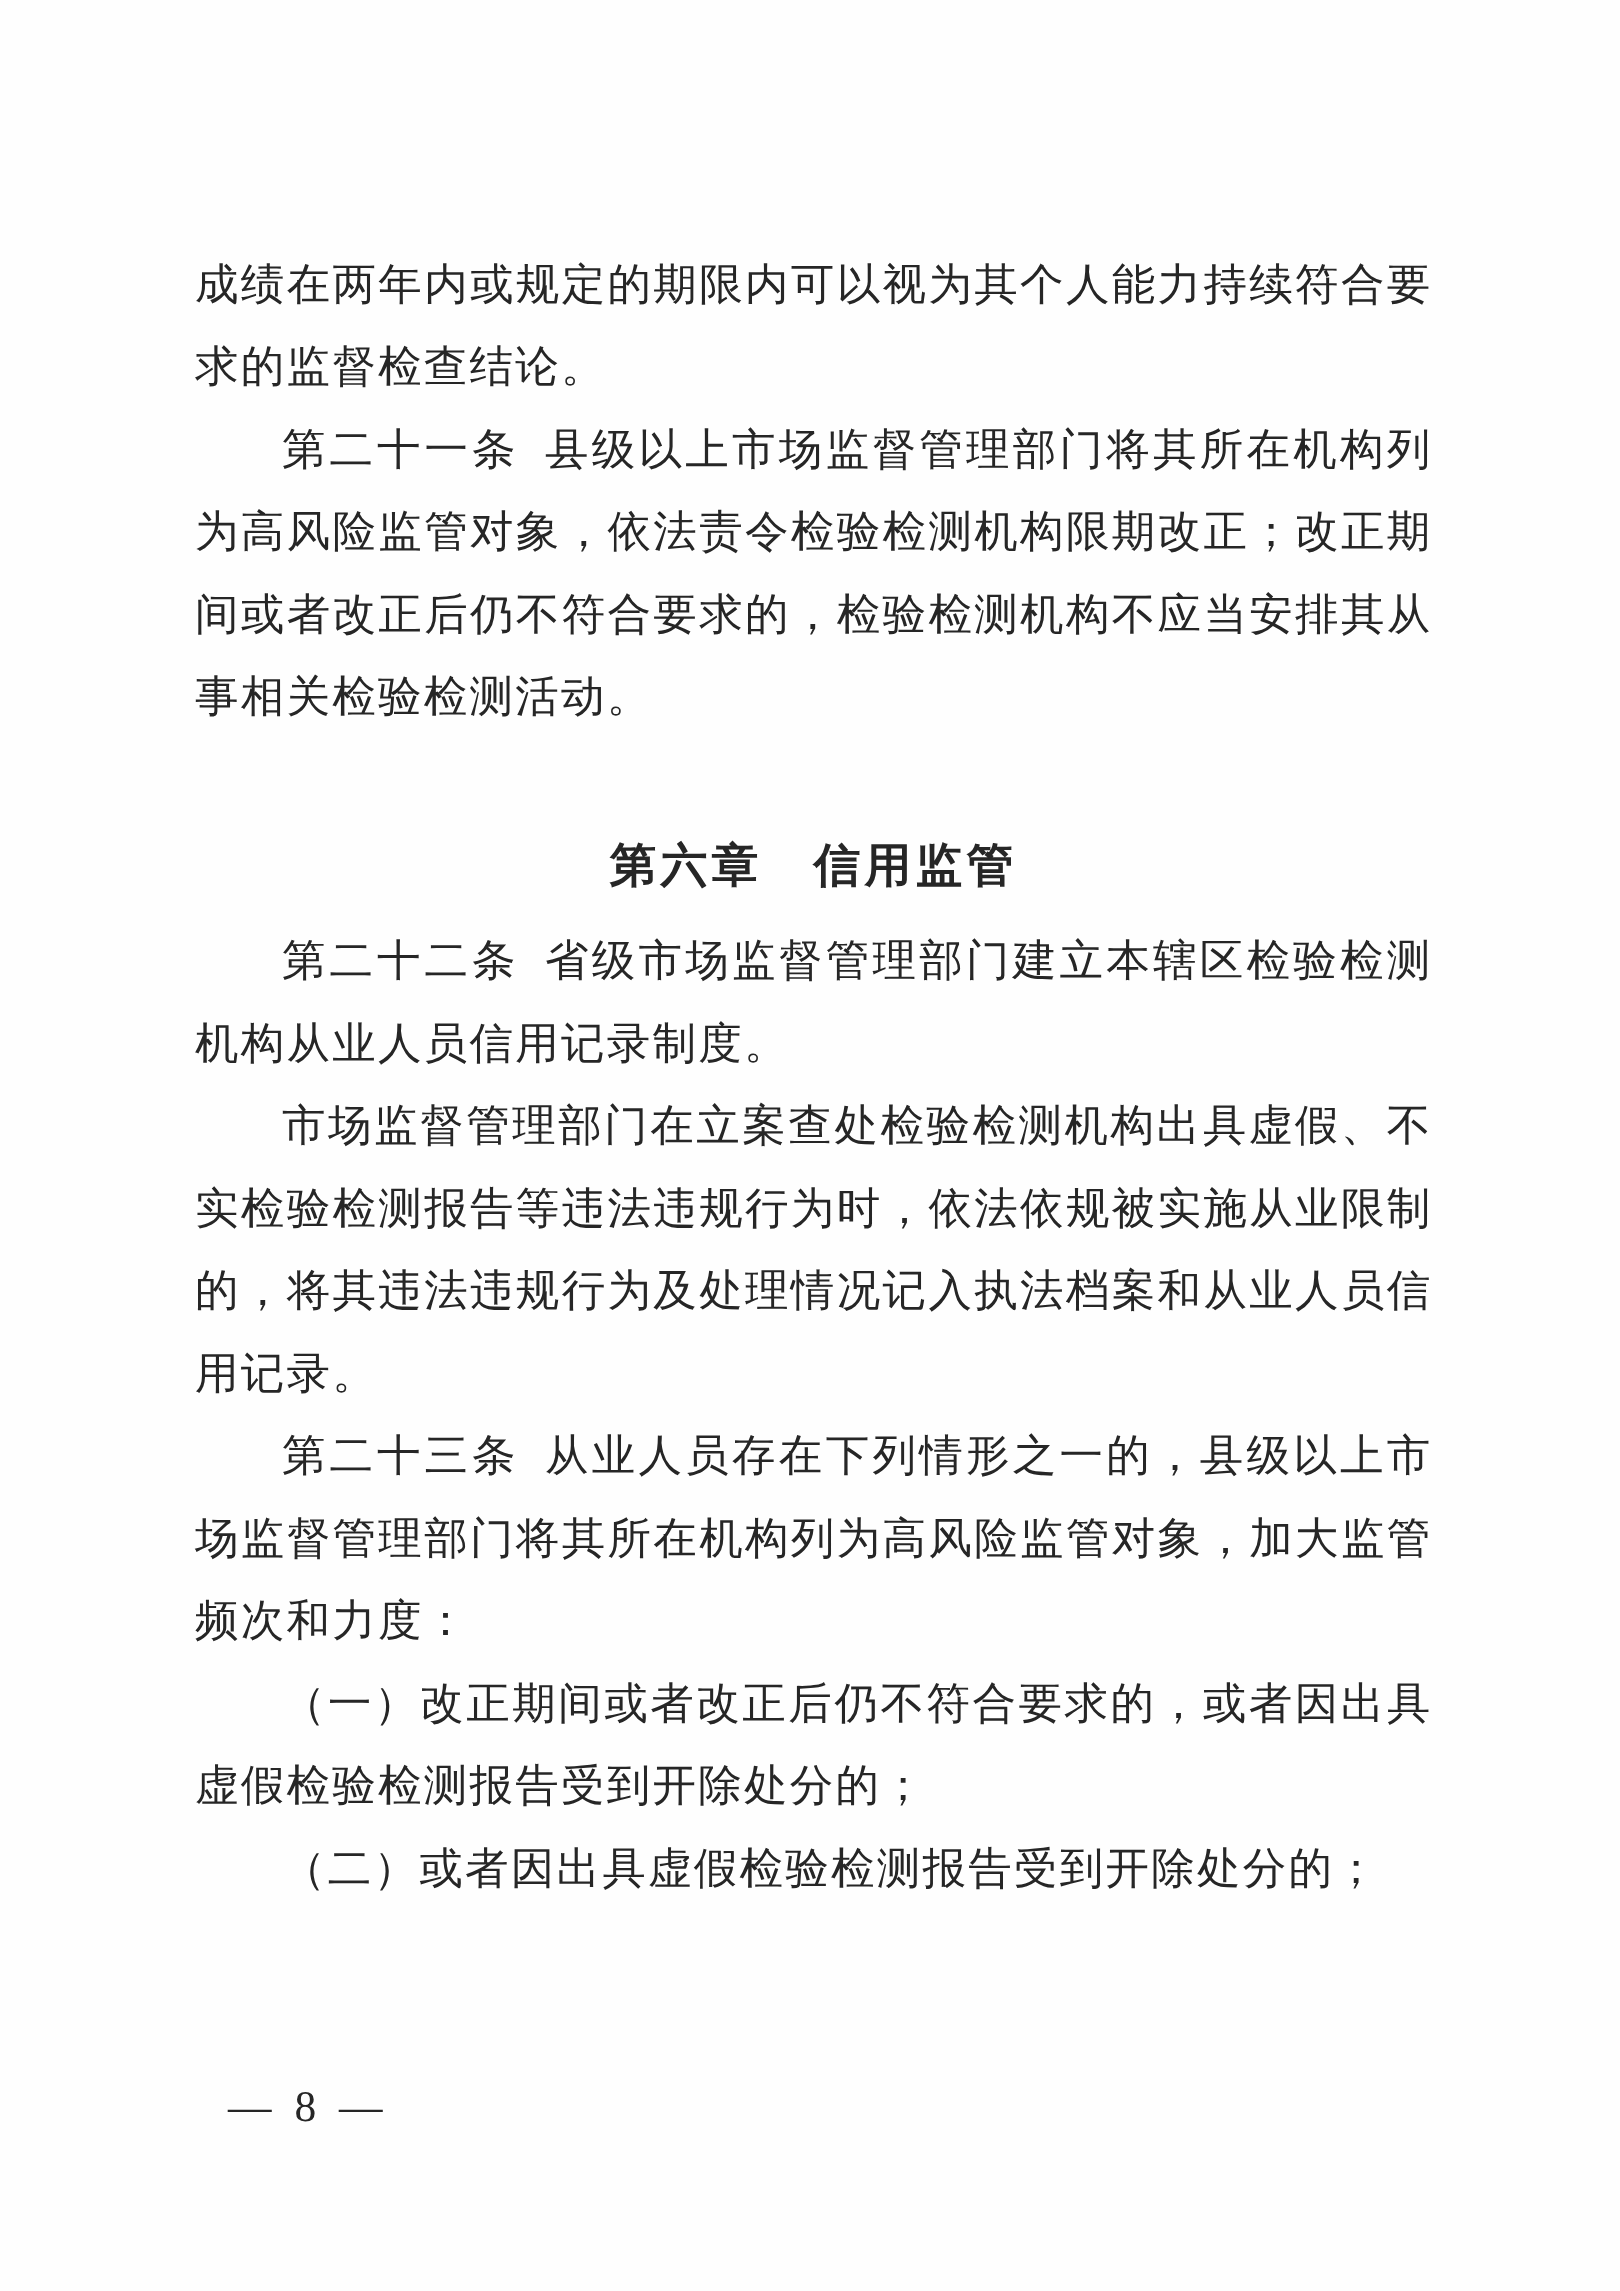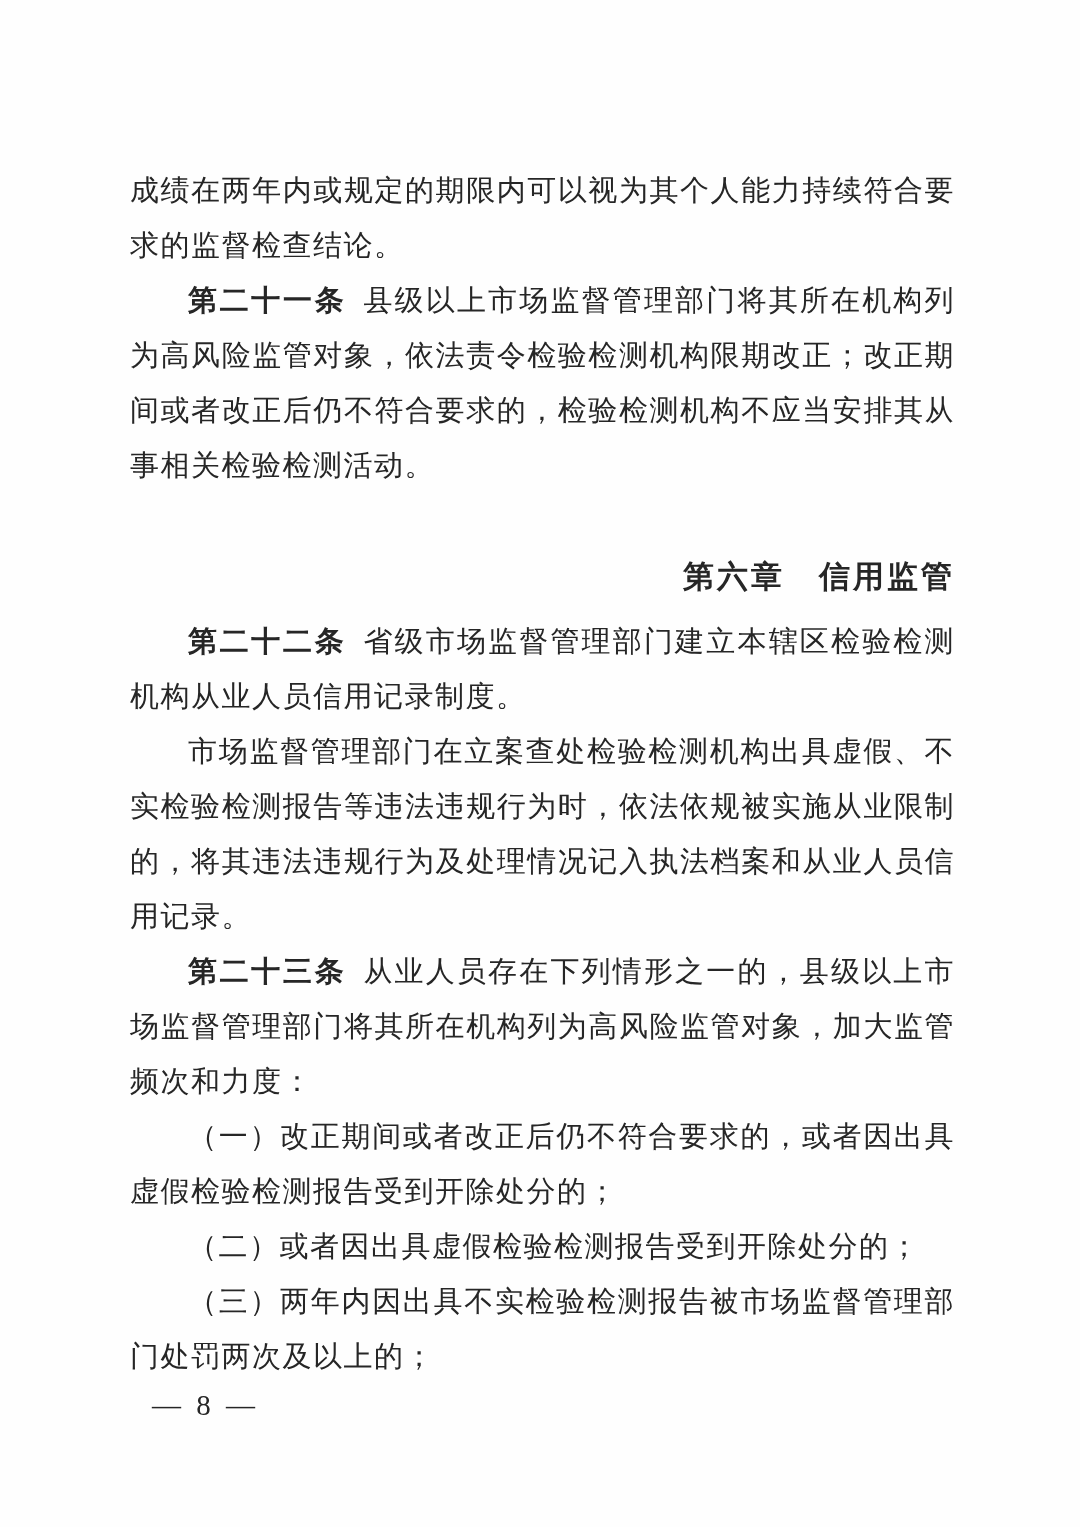--- a/index.html
+++ b/index.html
@@ -29,32 +29,32 @@
     letter-spacing: 1.5px;
     text-align: justify;
     text-justify: inter-ideograph;
     word-break: break-all;
   }
   .indent {
     text-indent: 58px;
   }
   .article-label {
     font-family: "Liberation Sans", sans-serif;
-    font-weight: 700;
+    font-weight: 400;
     margin-right: 17px;
     letter-spacing: 2px;
   }
   .chapter-heading {
     margin: 56px 0 10px 0;
     font-family: "Liberation Sans", sans-serif;
     font-weight: 700;
     font-size: 31px;
     line-height: 55px;
     letter-spacing: 3px;
-    text-align: right;
+    text-align: center;
   }
   .page-footer {
     position: absolute;
     left: 152px;
     top: 1385px;
     font-size: 29px;
     line-height: 40px;
     letter-spacing: 4px;
   }
 </style>
@@ -79,21 +79,20 @@
     <p class="body-text indent">市场监督管理部门在立案查处检验检测机构出具虚假、不实检验检测报告等违法违规行为时，依法依规被实施从业限制的，将其违法违规行为及处理情况记入执法档案和从业人员信用记录。</p>
 
     <p class="body-text indent">
       <span class="article-label">第二十三条</span><span>从业人员存在下列情形之一的，县级以上市场监督管理部门将其所在机构列为高风险监管对象，加大监管频次和力度：</span>
     </p>
 
     <p class="body-text indent">（一）改正期间或者改正后仍不符合要求的，或者因出具虚假检验检测报告受到开除处分的；</p>
 
     <p class="body-text indent">（二）或者因出具虚假检验检测报告受到开除处分的；</p>
 
-    <p class="body-text indent">（三）两年内因出具不实检验检测报告被市场监督管理部门处罚两次及以上的；</p>
 
 
   </main>
 
   <footer class="page-footer">
     <span>— 8 —</span>
   </footer>
 </div>
 
 </body></html>

